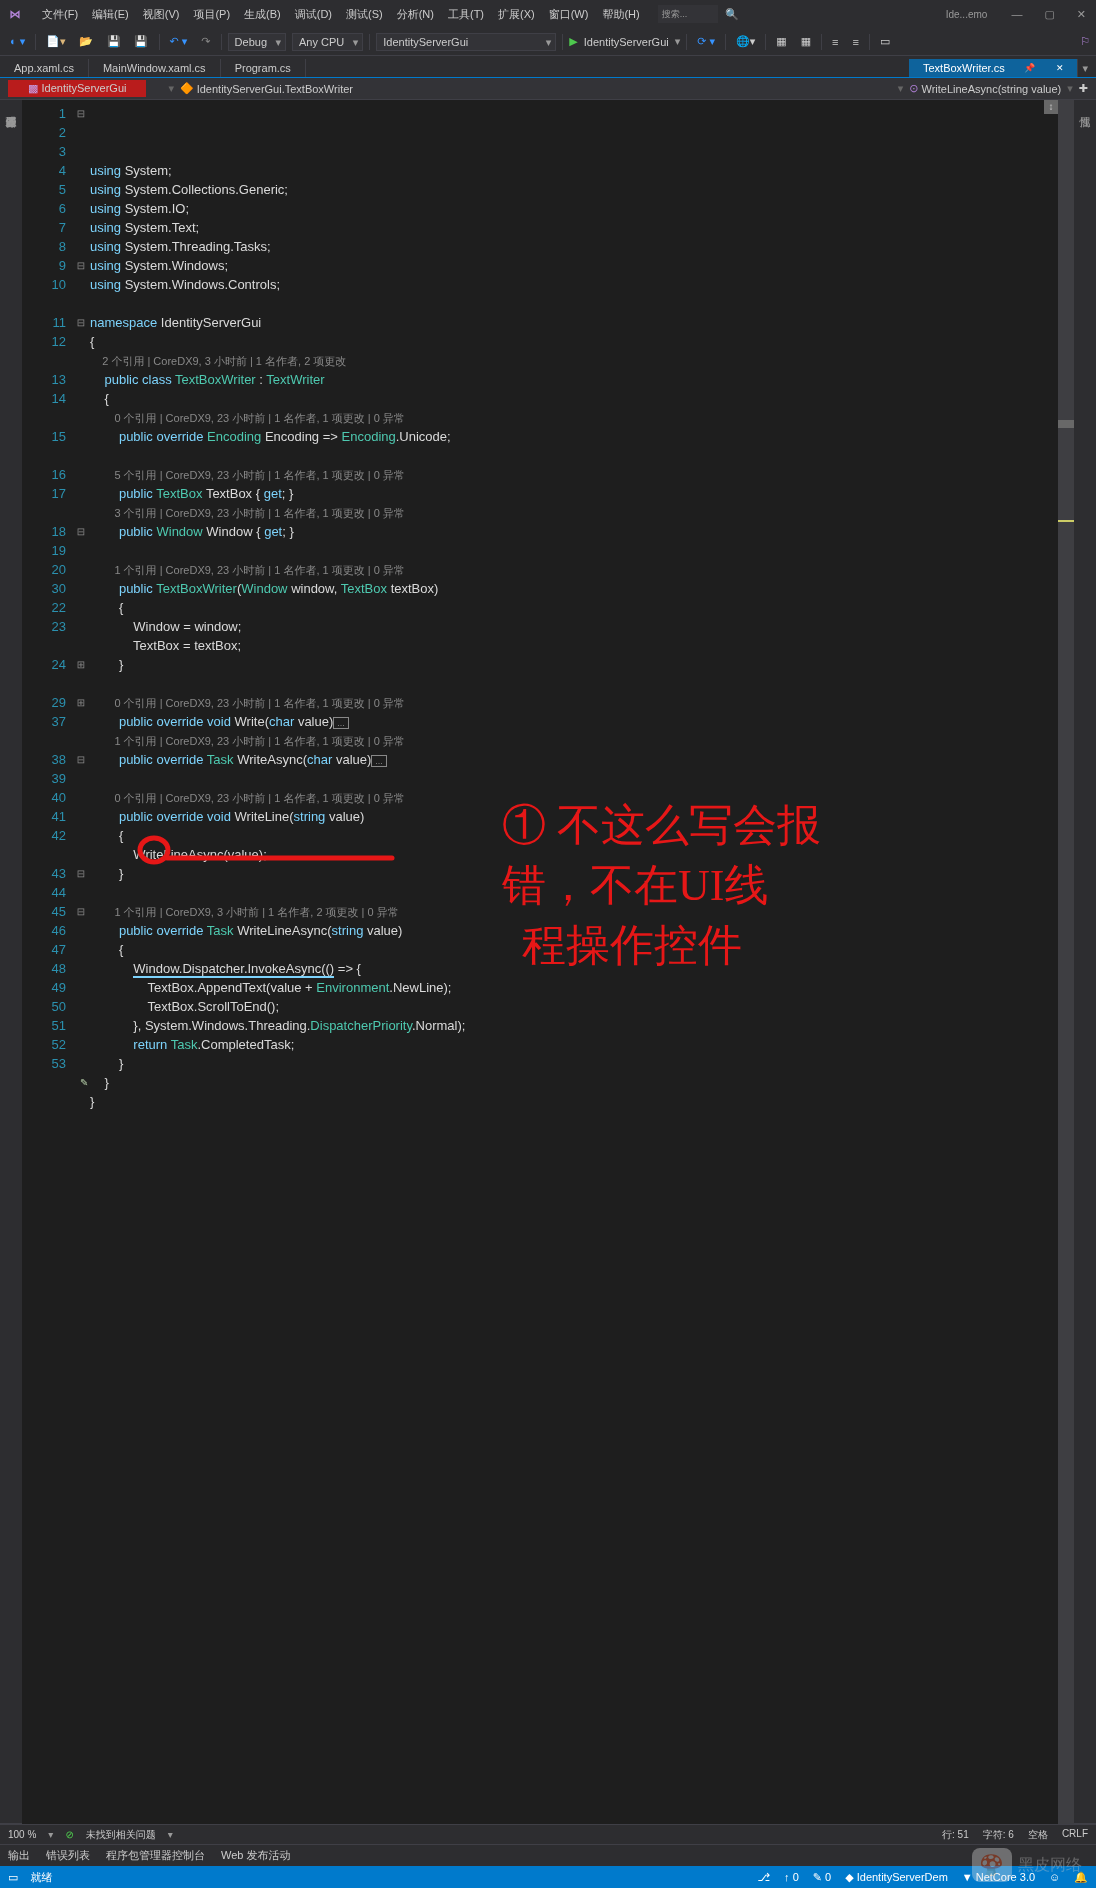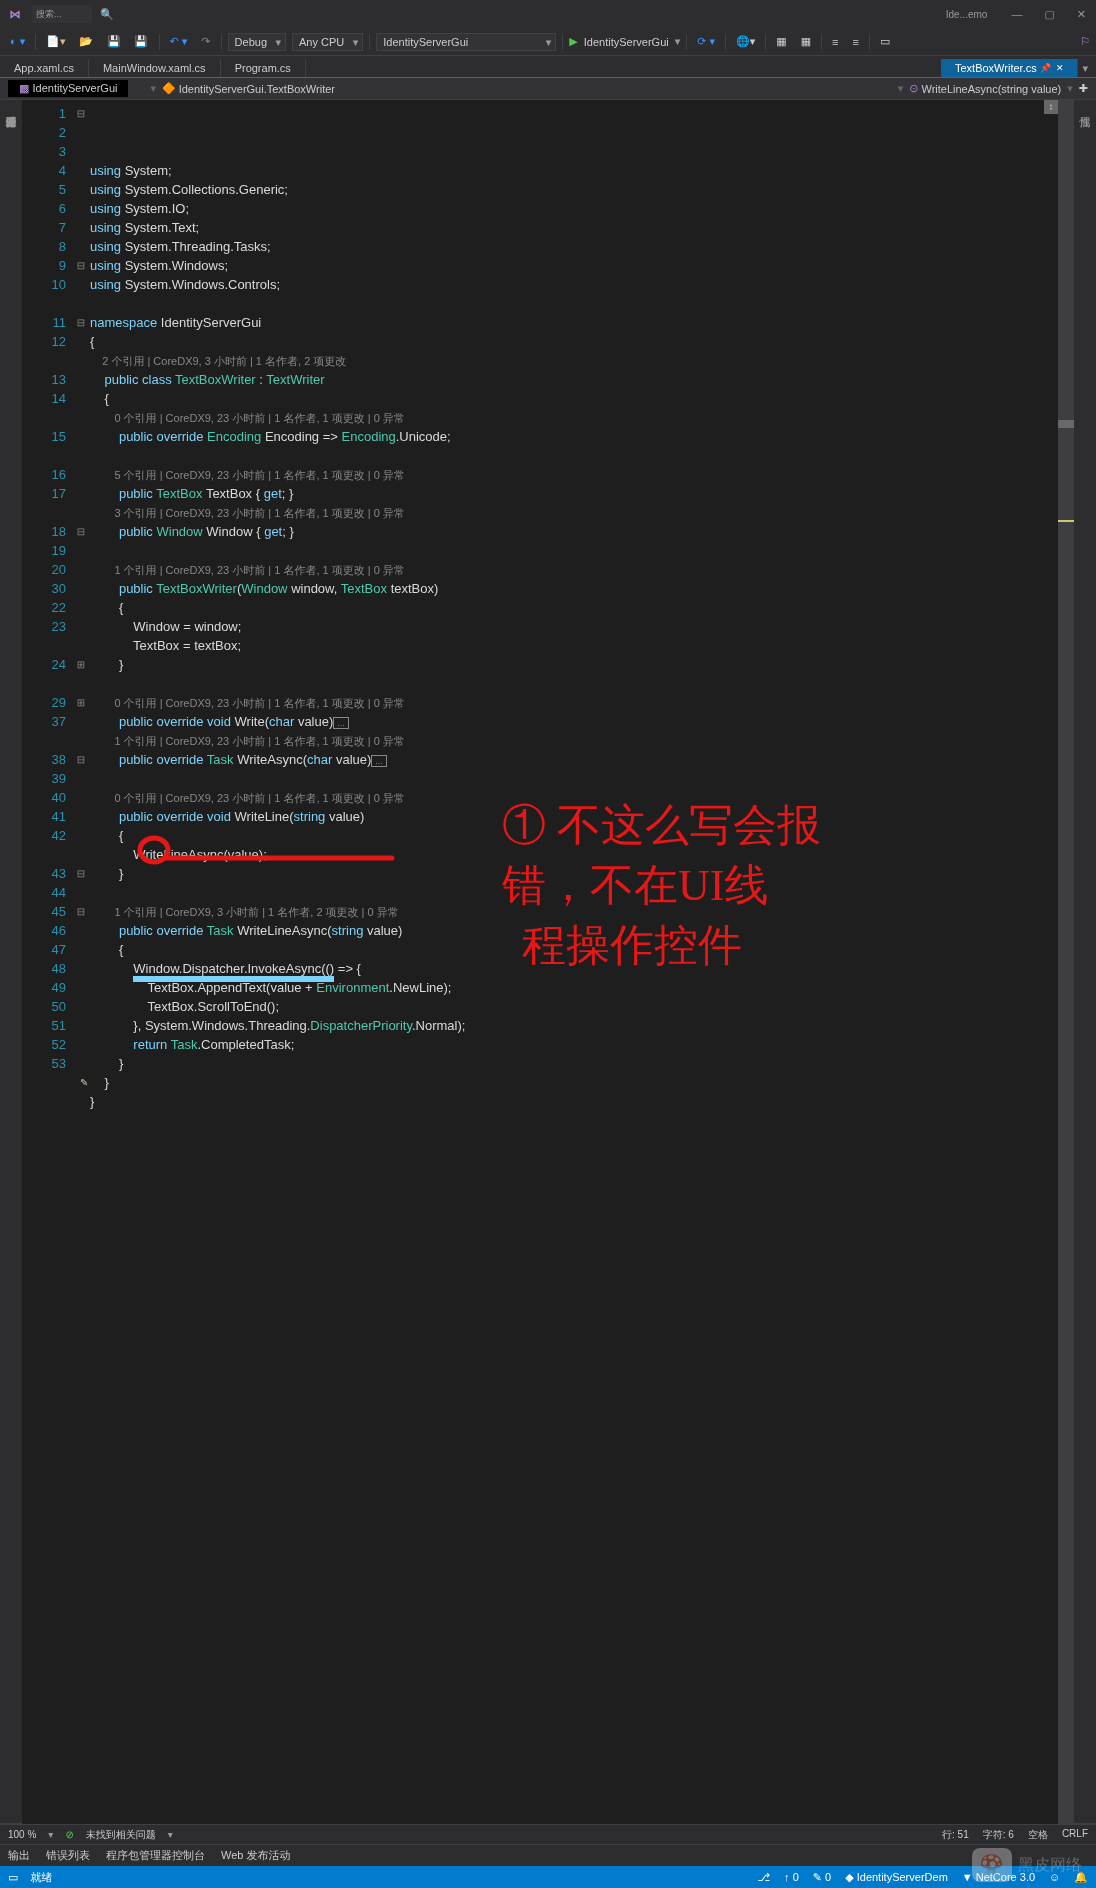--- a/index.html
+++ b/index.html
@@ -14,25 +14,25 @@
 .menubar{height:20px;background:#2d2d30;display:flex;align-items:center;gap:2px;padding:0 4px;font-size:11px;color:#ccc}
 .menubar span{padding:2px 6px}
 .toolbar{height:28px;background:#2d2d30;border-bottom:1px solid #3f3f46;display:flex;align-items:center;padding:0 6px;gap:6px;font-size:11px}
 .tb-btn{padding:2px 4px;color:#ccc}
 .tb-sep{width:1px;height:16px;background:#3f3f46}
 .tb-dropdown{background:#333337;border:1px solid #3f3f46;padding:2px 18px 2px 6px;color:#ccc;position:relative;font-size:11px}
 .tb-dropdown::after{content:"▾";position:absolute;right:4px;color:#999}
 .tb-play{color:#4ec94e}
 .doc-tabs{height:22px;background:#2d2d30;display:flex;align-items:flex-end;border-bottom:1px solid #007acc}
 .doc-tab{padding:3px 14px;color:#ccc;font-size:11px;border-right:1px solid #3f3f46}
-.doc-tab.active{background:#0e639c;color:#fff;display:flex;align-items:center;gap:4px}
+.doc-tab.active{background:#0e639c;color:#fff;display:flex;align-items:center;gap:20px}
 .tab-close,.tab-pin{font-size:9px}
 .tabs-right{margin-left:auto;display:flex;align-items:center;color:#999;padding:0 4px}
 .breadcrumb{height:22px;background:#333337;display:flex;align-items:center;padding:0 8px;font-size:11px;color:#ccc;gap:6px;border-bottom:1px solid #3f3f46}
-.bc-dropdown{padding:2px 11px;background:#000000}
+.bc-dropdown{padding:2px 20px;background:#b91c1c}
 .bc-sep{color:#666}
 .bc-item{display:flex;align-items:center;gap:3px}
 .main{flex:1;display:flex;overflow:hidden}
 .left-panels{width:22px;background:#2d2d30;display:flex;flex-direction:column;writing-mode:vertical-lr;color:#999;font-size:11px}
 .left-panels span{padding:8px 3px;border-bottom:1px solid #3f3f46}
 .right-panels{width:22px;background:#2d2d30;display:flex;flex-direction:column;writing-mode:vertical-lr;color:#999;font-size:11px}
 .right-panels span{padding:8px 3px;border-bottom:1px solid #3f3f46}
 .editor{flex:1;background:#1e1e1e;display:flex;position:relative;font-family:Consolas,monospace;font-size:13px}
 .gutter{width:52px;background:#1e1e1e;text-align:right;padding:4px 8px 0 0;color:#2b91af;line-height:19px}
 .gutter .ln{height:19px}
@@ -51,30 +51,44 @@
 .nav-top{position:absolute;right:0;top:0;width:14px;height:14px;background:#686868;color:#ccc;text-align:center;font-size:10px;line-height:14px}
 .annot{position:absolute;pointer-events:none}
 .pen{stroke:#e61717;fill:none;stroke-width:5;stroke-linecap:round}
 .penfill{fill:#e61717}
 .bottom-tabs{height:22px;background:#2d2d30;display:flex;align-items:center;font-size:11px;color:#ccc;border-top:1px solid #3f3f46}
 .bottom-tabs span{padding:3px 8px}
 .zoom-bar{height:20px;background:#2d2d30;display:flex;align-items:center;padding:0 8px;color:#ccc;font-size:10px;border-top:1px solid #3f3f46;gap:12px}
 .zoom-bar .right{margin-left:auto;display:flex;gap:14px}
 .statusbar{height:22px;background:#007acc;display:flex;align-items:center;padding:0 8px;color:#fff;font-size:11px;gap:12px}
 .statusbar .right{margin-left:auto;display:flex;gap:14px;align-items:center}
-.underline{border-bottom:6px solid #7dd3fc}
+.underline{border-bottom:2px solid #7dd3fc}
 .edit-mark{color:#b5cea8;position:absolute;left:-10px;font-size:10px}
 .watermark{position:absolute;right:14px;bottom:6px;opacity:.35;display:flex;align-items:center;gap:6px;color:#ccc;font-size:16px}
 .wm-logo{width:40px;height:34px;background:#e8e8e8;border-radius:8px;display:flex;align-items:center;justify-content:center;color:#111;font-weight:bold;font-size:20px}
 </style>
 </head>
 <body>
 
 <div class="titlebar">
   <span class="vs-logo">⋈</span>
+  <div class="menubar" id="menubar">
+      <span>文件(F)</span>
+      <span>编辑(E)</span>
+      <span>视图(V)</span>
+      <span>项目(P)</span>
+      <span>生成(B)</span>
+      <span>调试(D)</span>
+      <span>测试(S)</span>
+      <span>分析(N)</span>
+      <span>工具(T)</span>
+      <span>扩展(X)</span>
+      <span>窗口(W)</span>
+      <span>帮助(H)</span>
+    </div>
   <span class="searchbox">搜索...</span>
   <span class="search-icon">🔍</span>
   <span class="titlebar-text">Ide...emo</span>
   <div class="win-controls">
     <span>—</span>
     <span>▢</span>
     <span>✕</span>
   </div>
 </div>
 

